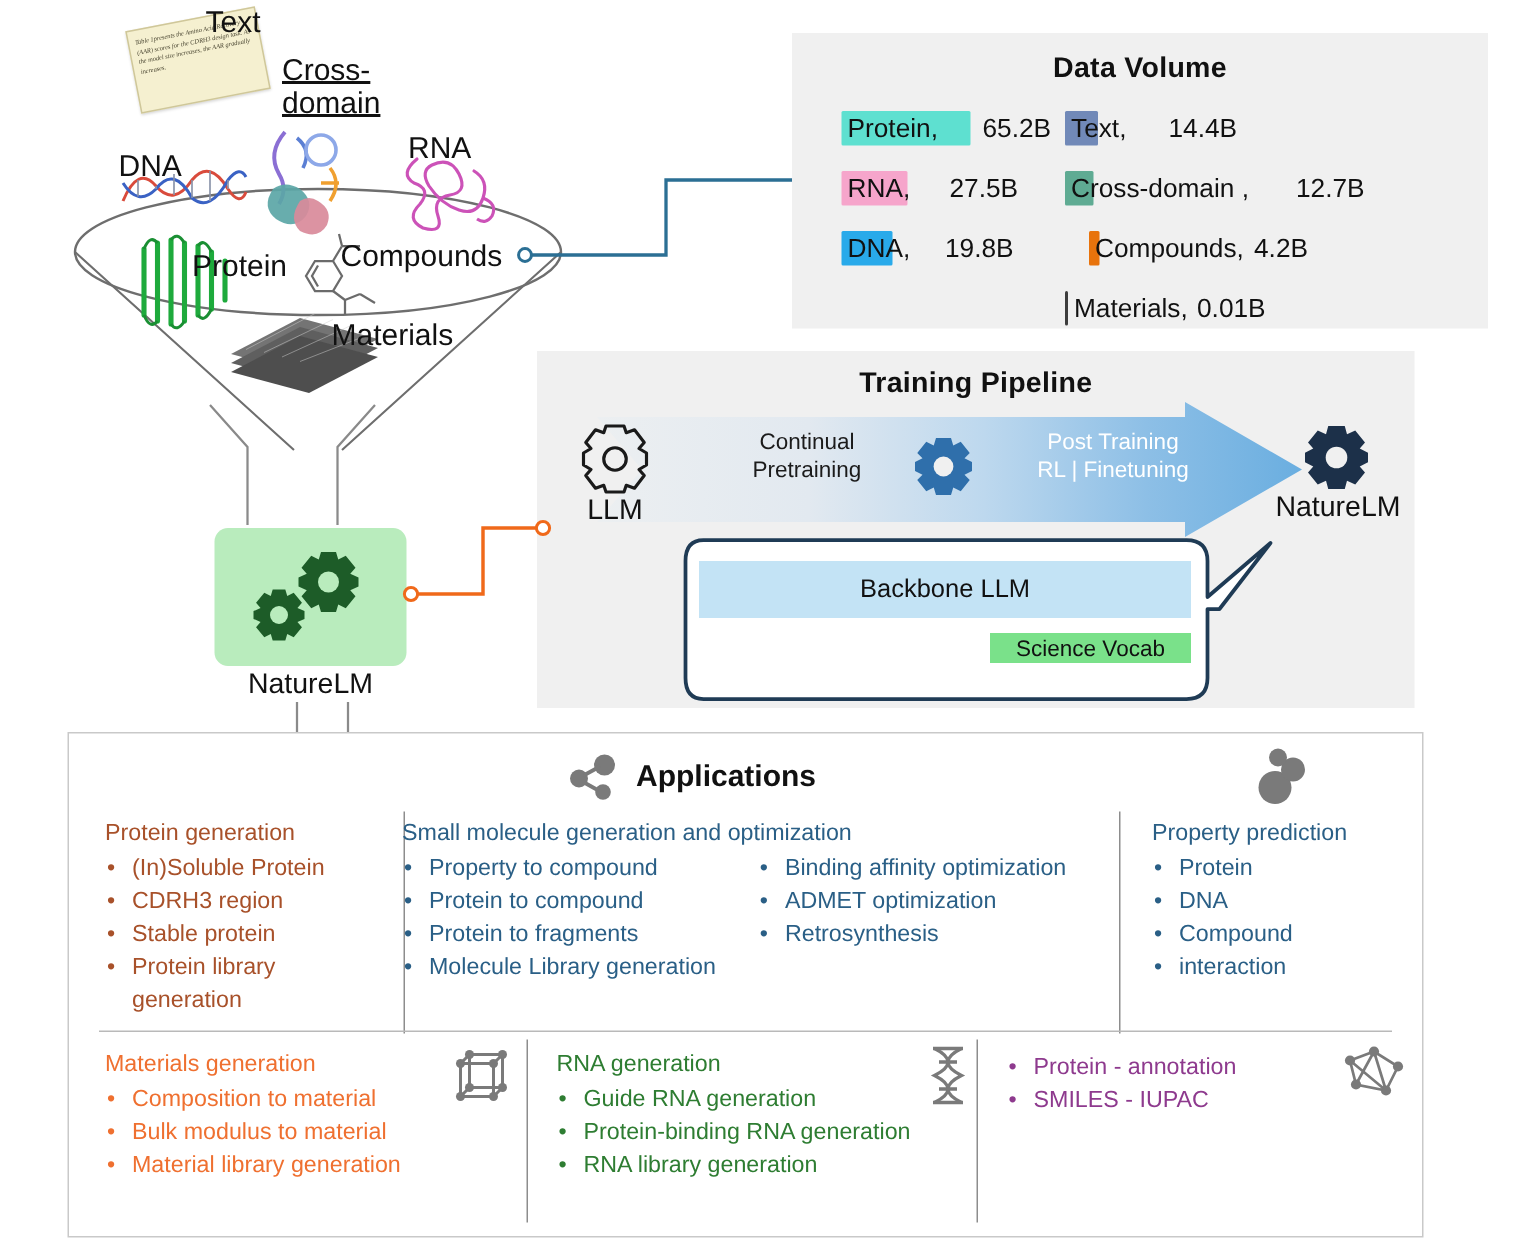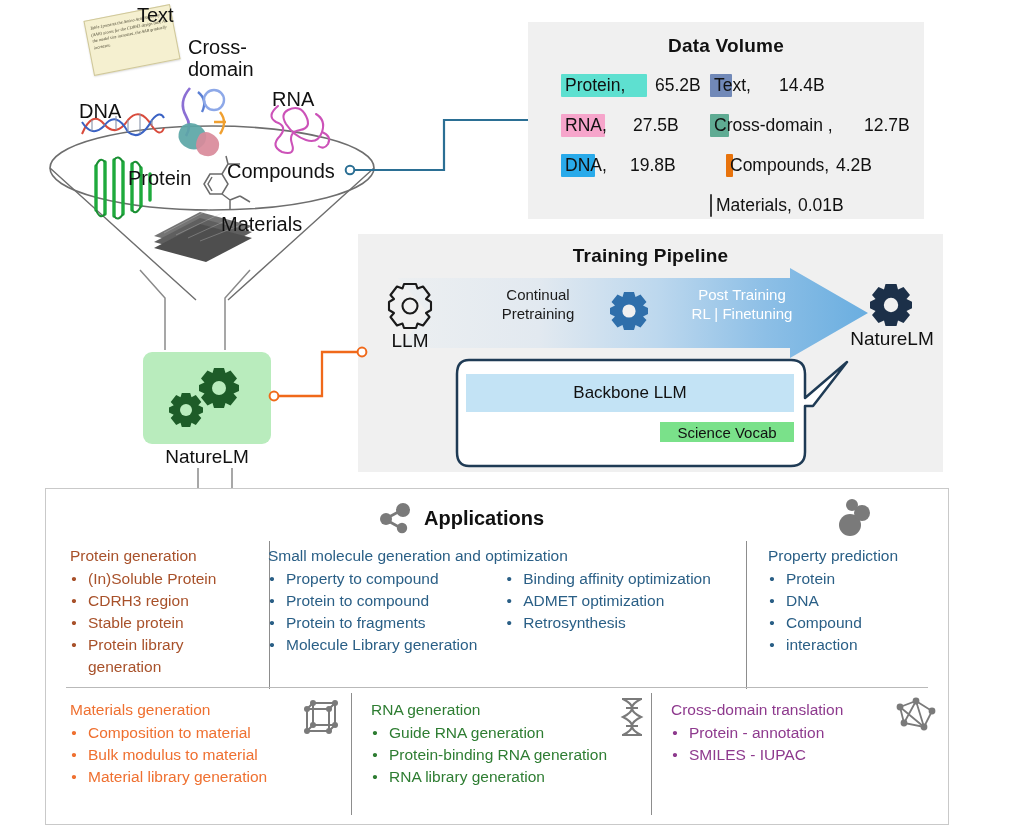--- a/index.html
+++ b/index.html
@@ -160,36 +160,36 @@
       <g stroke="#cfcfcf" stroke-width=".6" opacity=".55">
         <path d="M16 31 L62 7 M28 33 L74 11 M40 36 L86 15 M52 39 L98 21"></path>
       </g>
     </svg>
 
     <div class="abs sticky" style="left:88px;top:12px;">
       <div class="sticky-lines">Table 1presents the Amino Acid Recovery (AAR) scores for the CDRH3 design task. As the model size increases, the AAR gradually increases.</div>
     </div>
 
     <div class="abs funnel-label" style="left:137px;top:4px;font-size:20px;">Text</div>
-    <div class="abs funnel-label" style="left:188px;top:36px;font-size:20px;line-height:1.12;white-space:pre;">Cross-
+    <div class="abs funnel-label" style="left:188px;top:36px;font-size:20px;line-height:1.12;white-space:pre;text-decoration:underline;">Cross-
 domain</div>
     <div class="abs funnel-label" style="left:79px;top:100px;font-size:20px;">DNA</div>
     <div class="abs funnel-label" style="left:272px;top:88px;font-size:20px;">RNA</div>
     <div class="abs funnel-label" style="left:128px;top:167px;font-size:20px;">Protein</div>
     <div class="abs funnel-label" style="left:227px;top:160px;font-size:20px;">Compounds</div>
     <div class="abs funnel-label" style="left:221px;top:213px;font-size:20px;">Materials</div>
   </div>
 
   <svg class="abs" style="left:340px;top:108px;" width="210" height="70">
     <path d="M12 62 L104 62 L104 12 L196 12" stroke="#2b6f94" stroke-width="2.2" fill="none"></path>
     <circle cx="10" cy="62" r="4.3" fill="#ffffff" stroke="#2b6f94" stroke-width="2"></circle>
     <circle cx="198" cy="12" r="4.3" fill="#ffffff" stroke="#2b6f94" stroke-width="2"></circle>
   </svg>
 
-  <div class="abs gray-panel" style="left:528px;top:22px;width:396px;height:197px;">
+  <div class="abs gray-panel" style="left:528px;top:22px;width:464px;height:197px;">
     <div class="panel-title" style="margin-top:13px;">Data Volume</div>
 
     <div class="abs" style="left:33px;top:48px;">
       <div class="dv-row">
         <div class="dv-overlay">
           <div class="dv-bar" style="width:86px;background:#5ee0d0;"></div>
           <span class="dv-text">Protein, </span>
         </div>
         <span class="dv-text" style="margin-left:8px;">65.2B</span>
       </div>
@@ -496,21 +496,20 @@
       <g stroke="#7a7a7a" stroke-width="2.2" fill="none">
         <path d="M7 4 Q25 13 7 22 Q25 31 7 40"></path>
         <path d="M25 4 Q7 13 25 22 Q7 31 25 40"></path>
         <path d="M6 4 L26 4 M6 40 L26 40 M10 13 L22 13 M10 31 L22 31"></path>
       </g>
     </svg>
 
     <div class="abs vline" style="left:605px;top:204px;height:122px;"></div>
 
     <div class="abs" style="left:625px;top:212px;width:230px;">
-      <div class="cat-head c-cross">Cross-domain translation</div>
       <ul class="bullets c-cross">
         <li>
             <span class="dot">•</span>
             <span>Protein - annotation</span>
           </li>
         <li>
             <span class="dot">•</span>
             <span>SMILES - IUPAC</span>
           </li>
       </ul>

